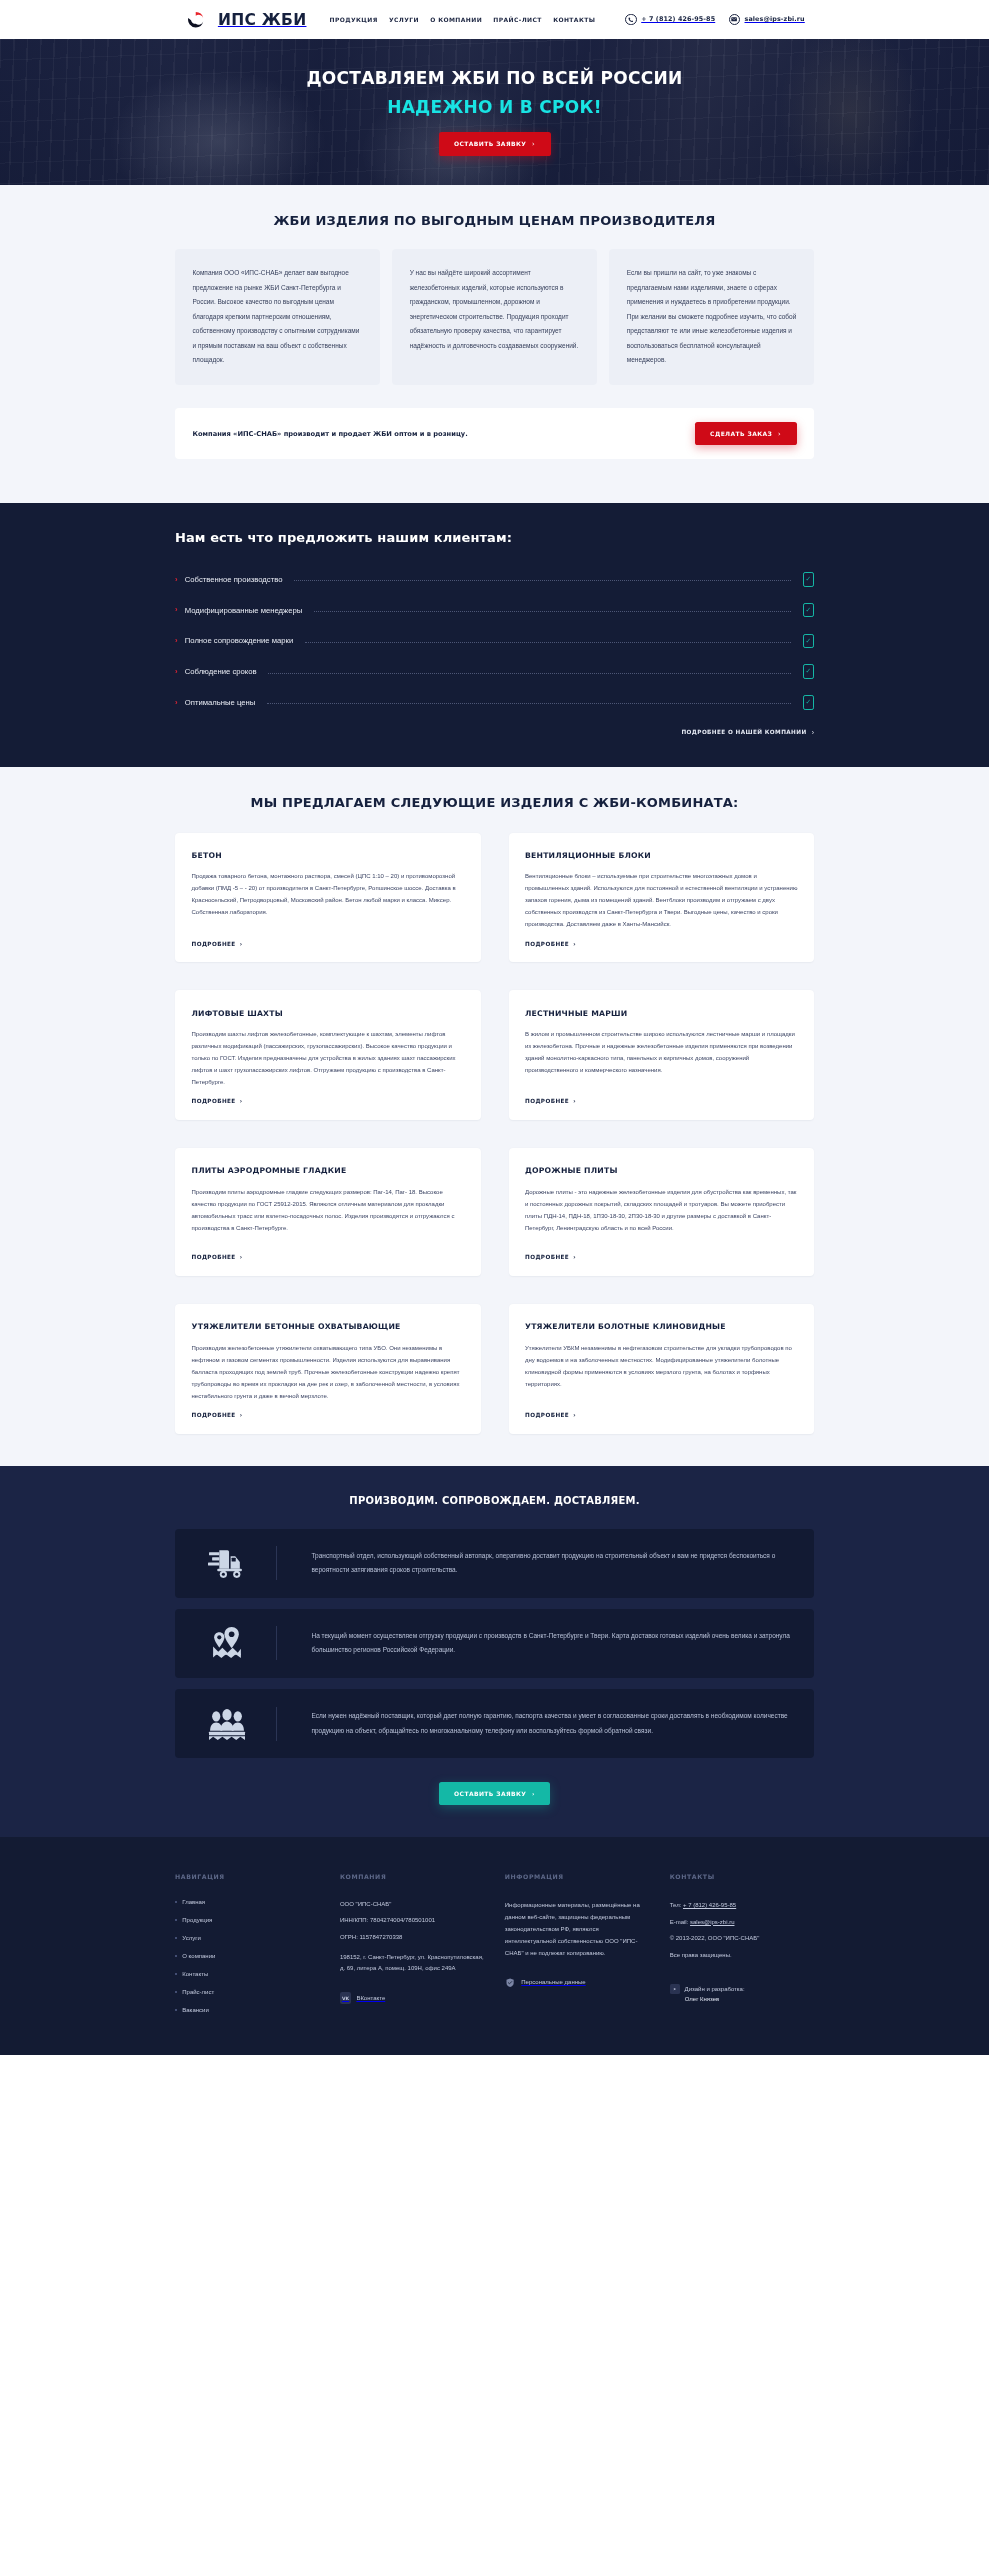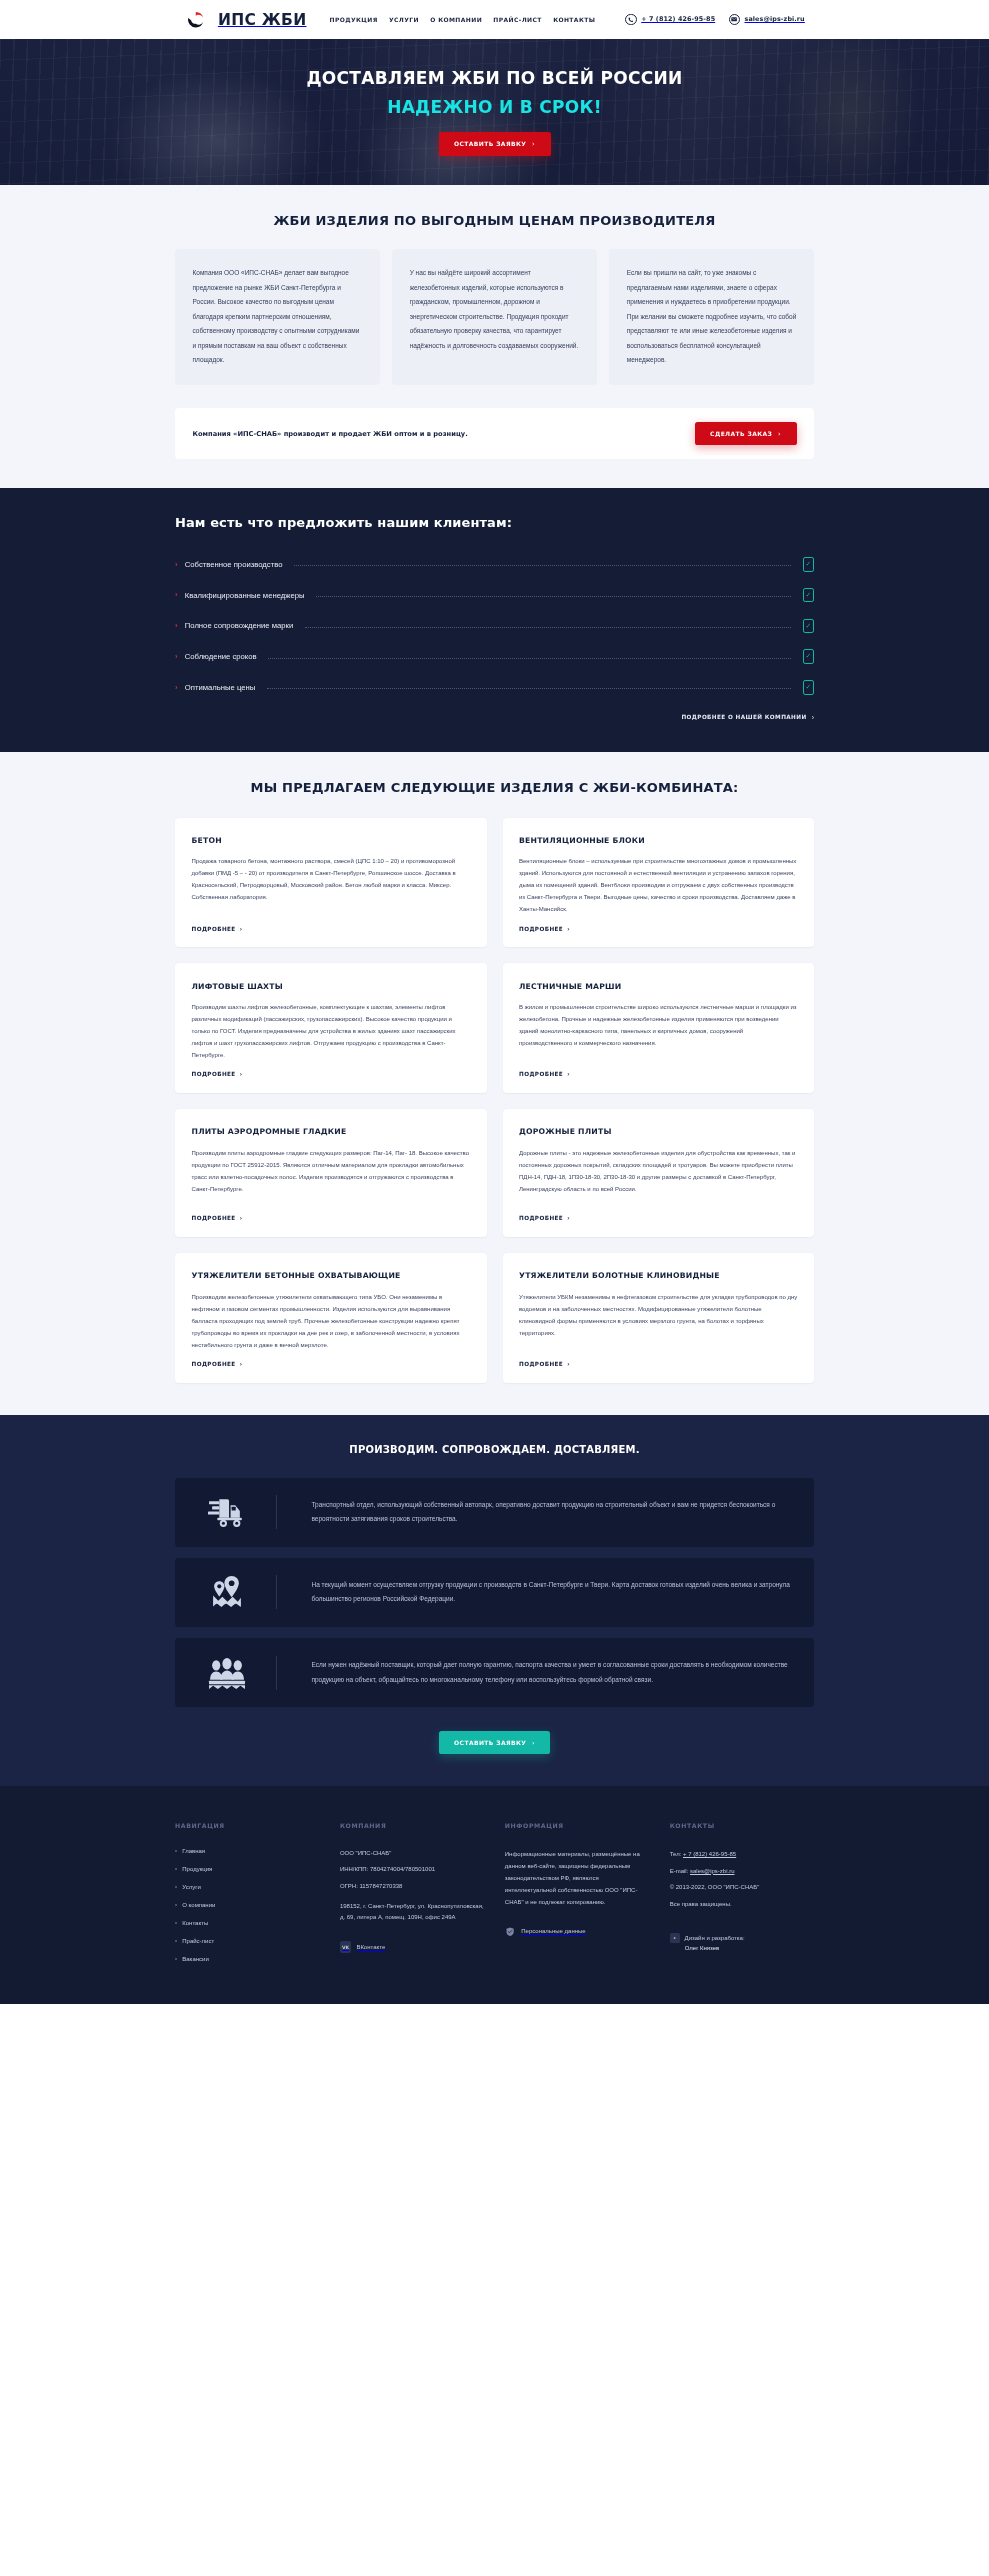--- a/index.html
+++ b/index.html
@@ -68,21 +68,21 @@
     position:relative; margin-top:15px; background:#cf0a17; color:#fff;
     border:none; border-radius:2.6px; padding:7.7px 15.5px;
     font-family:"DejaVu Sans", sans-serif; font-weight:bold; font-size:6px;
     letter-spacing:0.4px; text-transform:uppercase; cursor:pointer;
     display:inline-flex; align-items:center; gap:5.7px;
     box-shadow:0 3.1px 9.3px rgba(207,10,23,0.35);
   }
   .btn-red .chev { font-size:6.7px; font-weight:normal; }
 
   
-  .sec-light { background:#f3f5fa; padding:28px 0 29px; }
+  .sec-light { background:#f3f5fa; padding:28px 0 44px; }
   .h2-dark {
     text-align:center; font-family:"DejaVu Sans", sans-serif; font-weight:bold;
     font-size:13px; letter-spacing:0.2px; color:#16213e; text-transform:uppercase;
   }
   .three-cols { display:flex; gap:12.4px; margin-top:20.6px; }
   .col-card {
     flex:1; background:#eceff6; border-radius:4.1px; padding:17.5px 15.5px 17.5px 17.5px;
   }
   .col-card p { font-size:6.5px; line-height:2.24; color:#37405c; }
 
@@ -113,21 +113,21 @@
     display:flex; justify-content:flex-end; align-items:center; gap:5.2px;
     margin-top:14.4px;
   }
   .more-link a {
     color:#e4e8f2; text-decoration:none; font-family:"DejaVu Sans", sans-serif;
     font-weight:bold; font-size:5.7px; letter-spacing:0.4px; text-transform:uppercase;
   }
 
   
   .sec-products { background:#f3f5fa; padding:28px 0 32px; }
-  .prod-grid { display:grid; grid-template-columns:1fr 1fr; gap:16px; margin-top:23px; }
+  .prod-grid { display:grid; grid-template-columns:1fr 1fr; gap:28px; margin-top:23px; }
   .prod-card {
     background:#ffffff; border-radius:4.1px; padding:17.5px 16.5px 15.5px;
     display:flex; flex-direction:column; min-height:128px;
     box-shadow:0 0.5px 1.5px rgba(22,33,62,0.05);
   }
   .prod-title {
     font-family:"DejaVu Sans", sans-serif; font-weight:bold; font-size:7.7px;
     letter-spacing:0.2px; color:#16213e; text-transform:uppercase; line-height:1.5;
   }
   .prod-desc { margin-top:8.8px; font-size:6px; line-height:2.0; color:#3b4463; flex:1; }
@@ -278,21 +278,21 @@
 
     <div class="benefit-list">
       <div class="benefit-row">
         <span class="b-arrow">›</span>
         <span class="b-label">Собственное производство</span>
         <span class="b-dots"></span>
         <span class="b-check">✓</span>
       </div>
       <div class="benefit-row">
         <span class="b-arrow">›</span>
-        <span class="b-label">Квалифицированные менеджеры</span>
+        <span class="b-label">Модифицированные менеджеры</span>
         <span class="b-dots"></span>
         <span class="b-check">✓</span>
       </div>
       <div class="benefit-row">
         <span class="b-arrow">›</span>
         <span class="b-label">Полное сопровождение марки</span>
         <span class="b-dots"></span>
         <span class="b-check">✓</span>
       </div>
       <div class="benefit-row">

